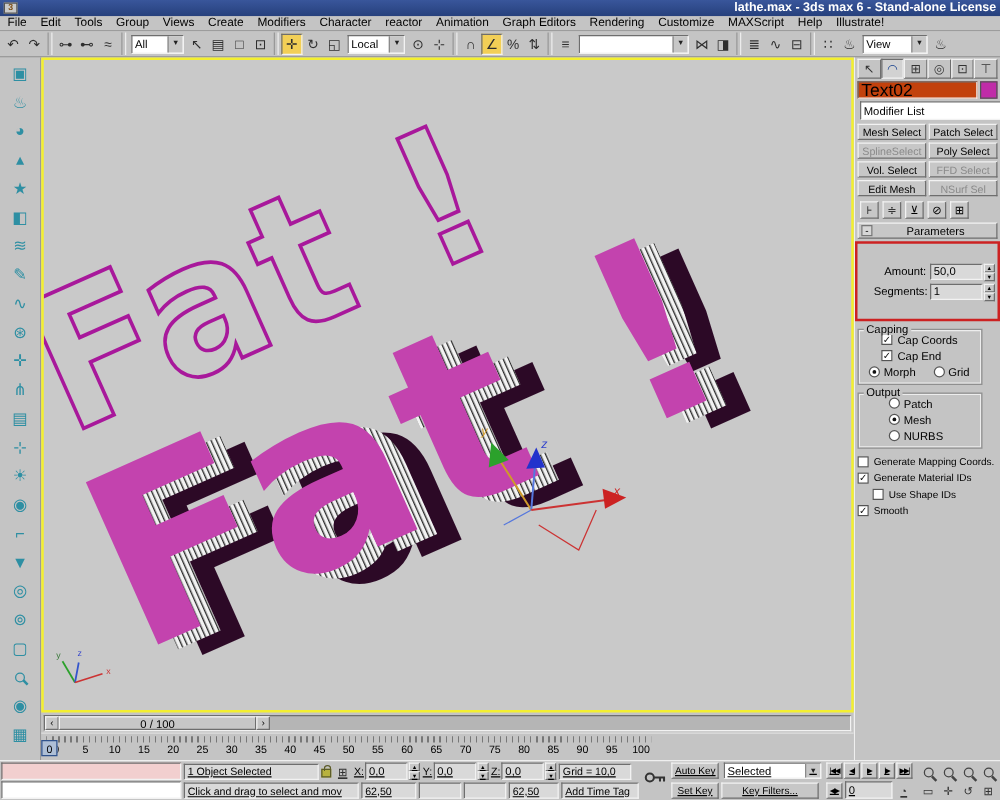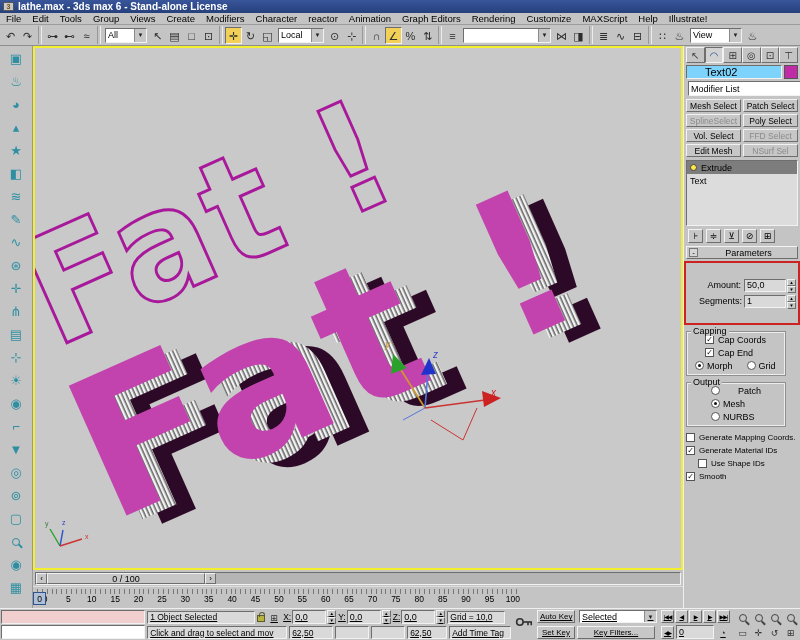--- a/index.html
+++ b/index.html
@@ -5,21 +5,21 @@
   html,body{margin:0;padding:0;background:#9a9a9a;}
   *{box-sizing:border-box;user-select:none;}
   .app{position:relative;width:800px;height:640px;overflow:hidden;background:#c4c4c4;
        font-family:"Liberation Sans","DejaVu Sans",sans-serif;font-size:10px;color:#000;cursor:default;}
   
   .raised{border:1px solid;border-color:#f2f2f2 #6e6e6e #6e6e6e #f2f2f2;background:#c7c7c7;}
   .field{background:#d9d9d9;border:1px solid;border-color:#6e6e6e #f2f2f2 #f2f2f2 #6e6e6e;
          font-size:9px;padding:0 2px;display:flex;align-items:center;height:14px;overflow:hidden;white-space:nowrap;}
   
   .titlebar{height:13px;background:linear-gradient(#39569b,#26407c);color:#fff;display:flex;align-items:center;
-            padding:0 3px;font-size:10px;font-weight:bold;gap:4px;}
+            padding:0 3px;font-size:10px;font-weight:bold;gap:4px;justify-content:space-between;}
   .appicon{width:11px;height:9px;background:#c9c9c9;border:1px solid #555;color:#7a4a10;
            font-size:7px;line-height:7px;text-align:center;}
   .menubar{height:12px;display:flex;align-items:center;gap:9px;padding:0 5px;background:#c4c4c4;
            border-bottom:1px solid #9c9c9c;font-size:9.5px;white-space:nowrap;overflow:hidden;}
   .mitem{padding:0 1px;}
   
   .toolbar{height:21px;display:flex;align-items:center;padding:0 2px;background:#c4c4c4;
            border-bottom:1px solid #8e8e8e;overflow:hidden;white-space:nowrap;}
   .tbtn{display:inline-block;width:17px;height:17px;line-height:16px;text-align:center;font-size:11px;
         color:#2e2e2e;border:1px solid transparent;}
@@ -52,22 +52,22 @@
   .ticklabels span{width:16px;text-align:center;}
   .framemarker{position:absolute;left:-4px;top:4px;width:13px;height:13px;background:#aebfd6;
                border:1px solid #31538c;font-size:8.5px;text-align:center;line-height:12px;}
   
   .cpanel{width:117px;background:#c4c4c4;border-left:1px solid #efefef;padding:1px 2px;overflow:hidden;}
   .ctabs{display:flex;height:16px;margin-bottom:2px;}
   .ctab{flex:1;text-align:center;font-size:10px;line-height:15px;color:#333;
         border:1px solid;border-color:#f2f2f2 #6e6e6e #6e6e6e #f2f2f2;background:#c4c4c4;}
   .ctab.active{border-color:#6e6e6e #f2f2f2 #f2f2f2 #6e6e6e;background:#d2d2d2;color:#123d8c;}
   .namerow{display:flex;gap:2px;margin:2px 0;}
-  .namefield{flex:1;background:#7dd3fc;border:1px solid;border-color:#6e6e6e #f2f2f2 #f2f2f2 #6e6e6e;
-             font-size:11px;padding:0 18px;height:14px;line-height:12px;}
+  .namefield{flex:1;background:#c2410c;border:1px solid;border-color:#6e6e6e #f2f2f2 #f2f2f2 #6e6e6e;
+             font-size:14px;padding:0 2px;height:14px;line-height:12px;}
   .swatch{width:14px;height:14px;border:1px solid #555;}
   .selgrid{display:grid;grid-template-columns:1fr 1fr;gap:2px;margin:3px 0;}
   .pbtn{height:13px;font-size:8.5px;text-align:center;line-height:12px;overflow:hidden;white-space:nowrap;}
   .pbtn.dis{color:#8a8a8a;}
   .stackbox{height:66px;background:#dcdcdc;border:1px solid;border-color:#6e6e6e #f2f2f2 #f2f2f2 #6e6e6e;
             margin:2px 0;overflow:hidden;}
   .stackrow{height:13px;display:flex;align-items:center;font-size:9px;padding:0 3px;gap:4px;}
   .stackrow.active{background:#7d7d7d;}
   .bulb{width:7px;height:7px;border-radius:50%;background:#ffe84a;border:1px solid #444;}
   .stacktools{display:flex;align-items:center;gap:3px;height:15px;padding:0 2px;margin-bottom:3px;}
@@ -336,29 +336,20 @@
           <span class="pbtn raised">Mesh Select</span>
           <span class="pbtn raised">Patch Select</span>
           <span class="pbtn raised dis">SplineSelect</span>
           <span class="pbtn raised">Poly Select</span>
           <span class="pbtn raised">Vol. Select</span>
           <span class="pbtn raised dis">FFD Select</span>
           <span class="pbtn raised">Edit Mesh</span>
           <span class="pbtn raised dis">NSurf Sel</span>
         </div>
 
-      <div class="stackbox" id="stackbox">
-          <div class="stackrow active">
-            <span class="bulb"></span>
-            <span>Extrude</span>
-          </div>
-          <div class="stackrow">
-            <span>Text</span>
-          </div>
-        </div>
 
       <div class="stacktools" id="stacktools">
           <span class="stool raised">⊦</span>
           <span class="stool raised">≑</span>
           <span class="stool raised">⊻</span>
           <span class="stool raised">⊘</span>
           <span class="stool raised">⊞</span>
         </div>
 
       <div class="rollhead">
@@ -399,21 +390,21 @@
           <span class="rad on"></span>
           <span>Morph</span>
           <span style="width:8px"></span>
           <span class="rad"></span>
           <span>Grid</span>
         </div>
       </div>
 
       <div class="grp">
         <span class="grplab">Output</span>
-        <div class="chkrow" style="margin-left:22px;gap:18px">
+        <div class="chkrow" style="margin-left:22px;gap:3px">
           <span class="rad"></span>
           <span>Patch</span>
         </div>
         <div class="chkrow" style="margin-left:22px;gap:3px">
           <span class="rad on"></span>
           <span>Mesh</span>
         </div>
         <div class="chkrow" style="margin-left:22px;gap:3px">
           <span class="rad"></span>
           <span>NURBS</span>

